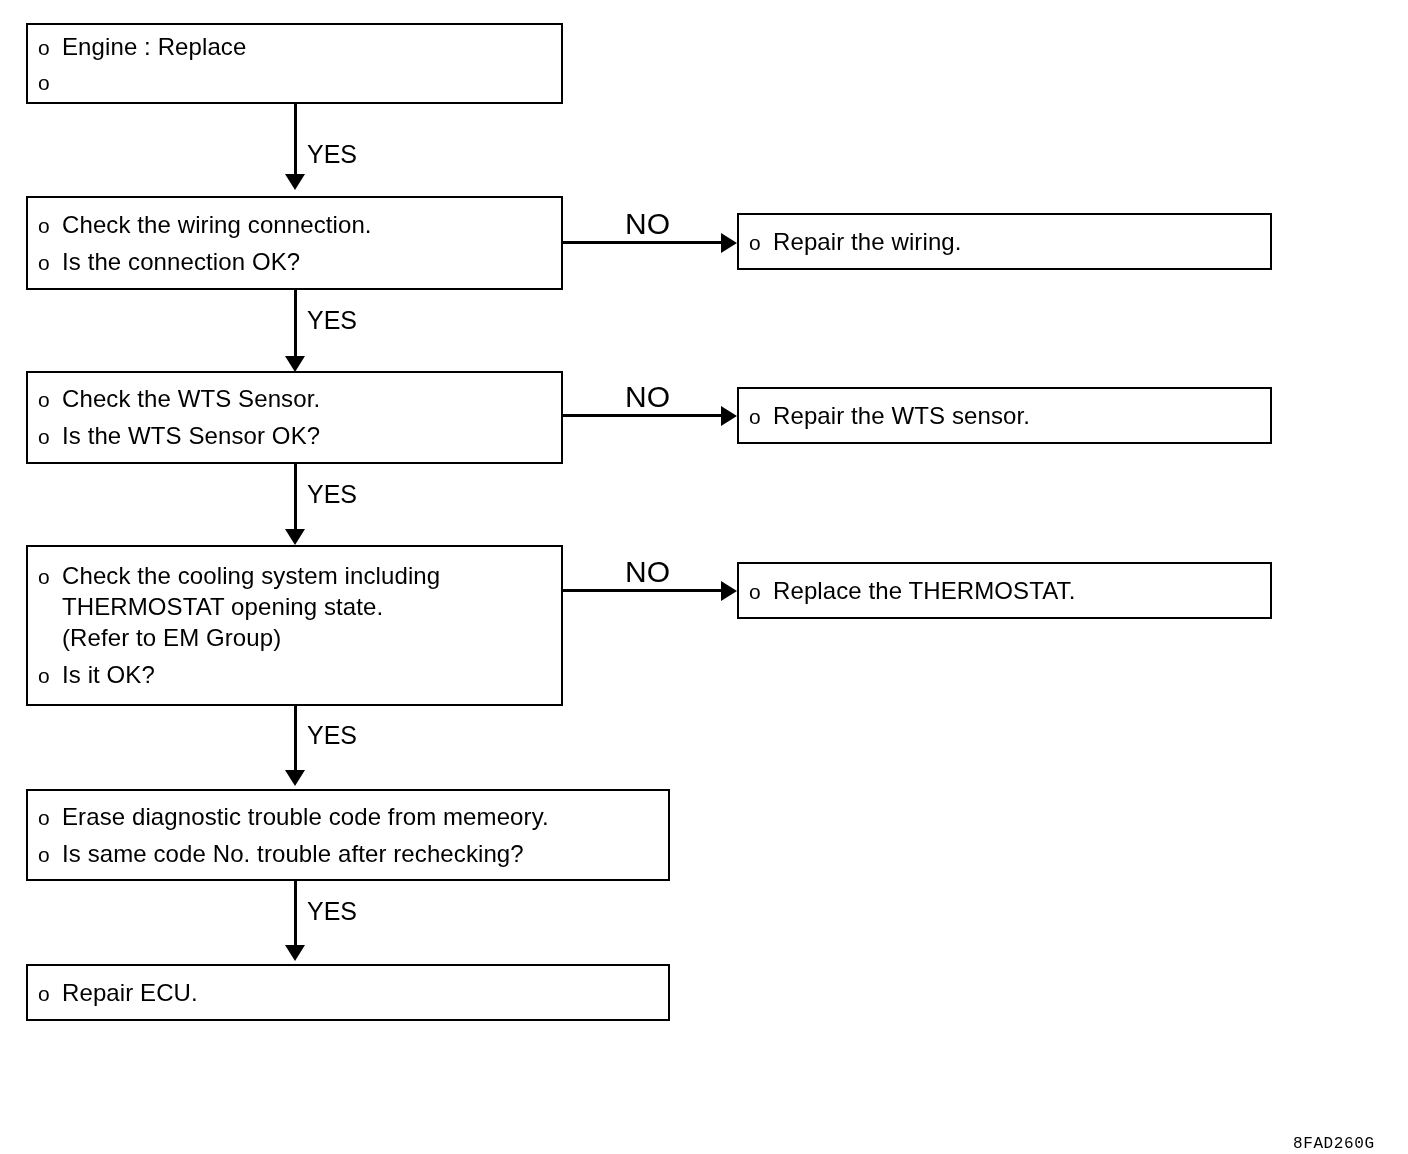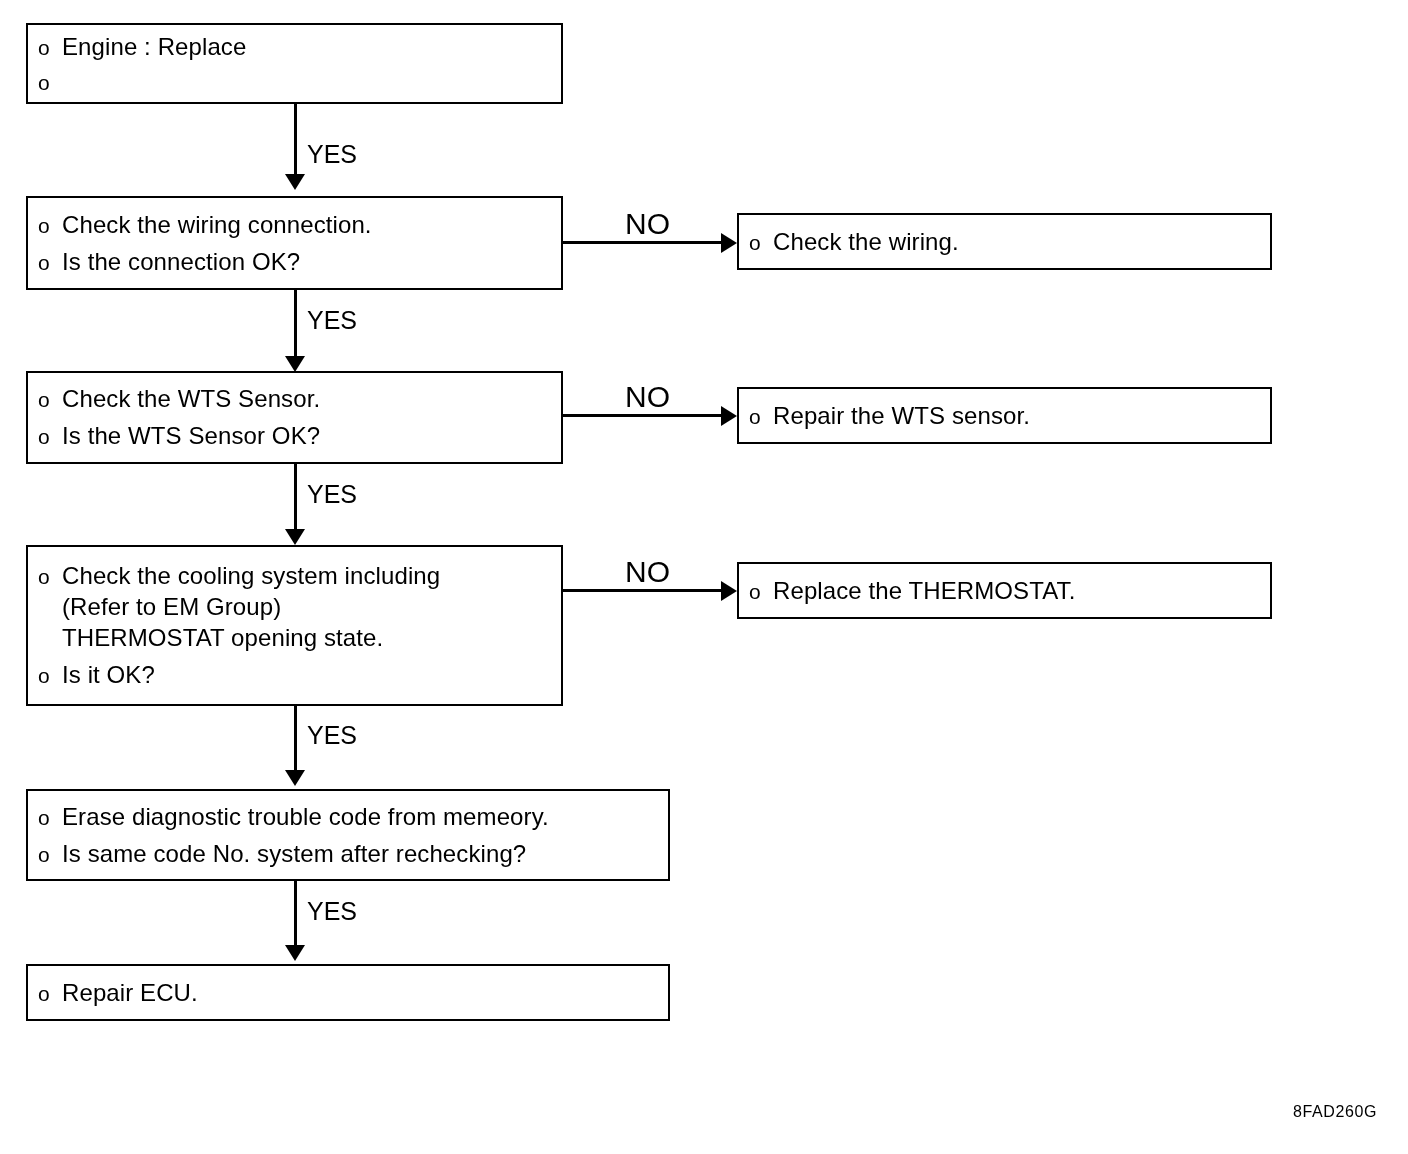--- a/index.html
+++ b/index.html
@@ -93,22 +93,23 @@
     position: absolute;
     font-size: 30px;
     line-height: 1;
     white-space: nowrap;
   }
 
   .figcode {
     position: absolute;
     font-size: 16px;
     letter-spacing: 0.6px;
-    font-family: Liberation Sans, sans-serif;
+    font-family: Liberation Mono, monospace;
     white-space: nowrap;
+    margin-top: 32px;
   }
 </style>
 </head>
 <body>
 
 <div id="page">
 
   <div class="node" style="left:26px; top:23px; width:537px; height:81px;">
     <div class="line-row">
       <span class="bullet">o</span>
@@ -134,21 +135,21 @@
     </div>
   </div>
 
   <div class="hconn" style="left:563px; top:241px; width:160px;"></div>
   <div class="harrow" style="left:721px; top:233px;"></div>
   <div class="hlabel" style="left:625px; top:209px;">NO</div>
 
   <div class="node" style="left:737px; top:213px; width:535px; height:57px;">
     <div class="line-row">
       <span class="bullet">o</span>
-      <span class="ltext">Check the wiring.</span>
+      <span class="ltext">Repair the wiring.</span>
     </div>
   </div>
 
   <div class="vconn" style="left:294px; top:290px; height:68px;"></div>
   <div class="varrow" style="left:285px; top:356px;"></div>
   <div class="vlabel" style="left:307px; top:308px;">YES</div>
 
   <div class="node" style="left:26px; top:371px; width:537px; height:93px;">
     <div class="line-row">
       <span class="bullet">o</span>
@@ -175,25 +176,25 @@
   <div class="varrow" style="left:285px; top:529px;"></div>
   <div class="vlabel" style="left:307px; top:482px;">YES</div>
 
   <div class="node" style="left:26px; top:545px; width:537px; height:161px;">
     <div class="line-row">
       <span class="bullet">o</span>
       <span class="ltext">Check the cooling system including</span>
     </div>
     <div class="line-row cont">
       <span class="bullet"></span>
-      <span class="ltext">(Refer to EM Group)</span>
+      <span class="ltext">THERMOSTAT opening state.</span>
     </div>
     <div class="line-row cont">
       <span class="bullet"></span>
-      <span class="ltext">THERMOSTAT opening state.</span>
+      <span class="ltext">(Refer to EM Group)</span>
     </div>
     <div class="line-row">
       <span class="bullet">o</span>
       <span class="ltext">Is it OK?</span>
     </div>
   </div>
 
   <div class="hconn" style="left:563px; top:589px; width:160px;"></div>
   <div class="harrow" style="left:721px; top:581px;"></div>
   <div class="hlabel" style="left:625px; top:557px;">NO</div>
@@ -209,21 +210,21 @@
   <div class="varrow" style="left:285px; top:770px;"></div>
   <div class="vlabel" style="left:307px; top:723px;">YES</div>
 
   <div class="node" style="left:26px; top:789px; width:644px; height:92px;">
     <div class="line-row">
       <span class="bullet">o</span>
       <span class="ltext">Erase diagnostic trouble code from memeory.</span>
     </div>
     <div class="line-row">
       <span class="bullet">o</span>
-      <span class="ltext">Is same code No. system after rechecking?</span>
+      <span class="ltext">Is same code No. trouble after rechecking?</span>
     </div>
   </div>
 
   <div class="vconn" style="left:294px; top:881px; height:66px;"></div>
   <div class="varrow" style="left:285px; top:945px;"></div>
   <div class="vlabel" style="left:307px; top:899px;">YES</div>
 
   <div class="node" style="left:26px; top:964px; width:644px; height:57px;">
     <div class="line-row">
       <span class="bullet">o</span>

